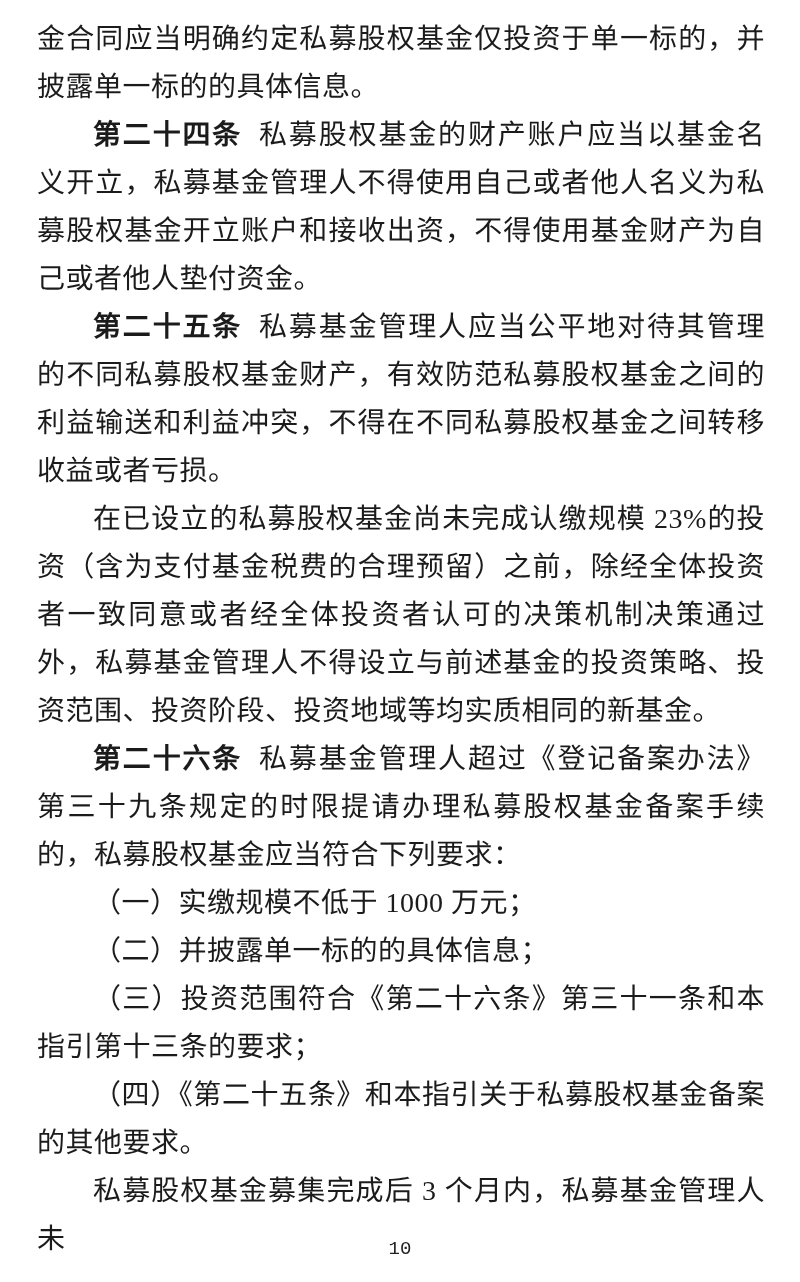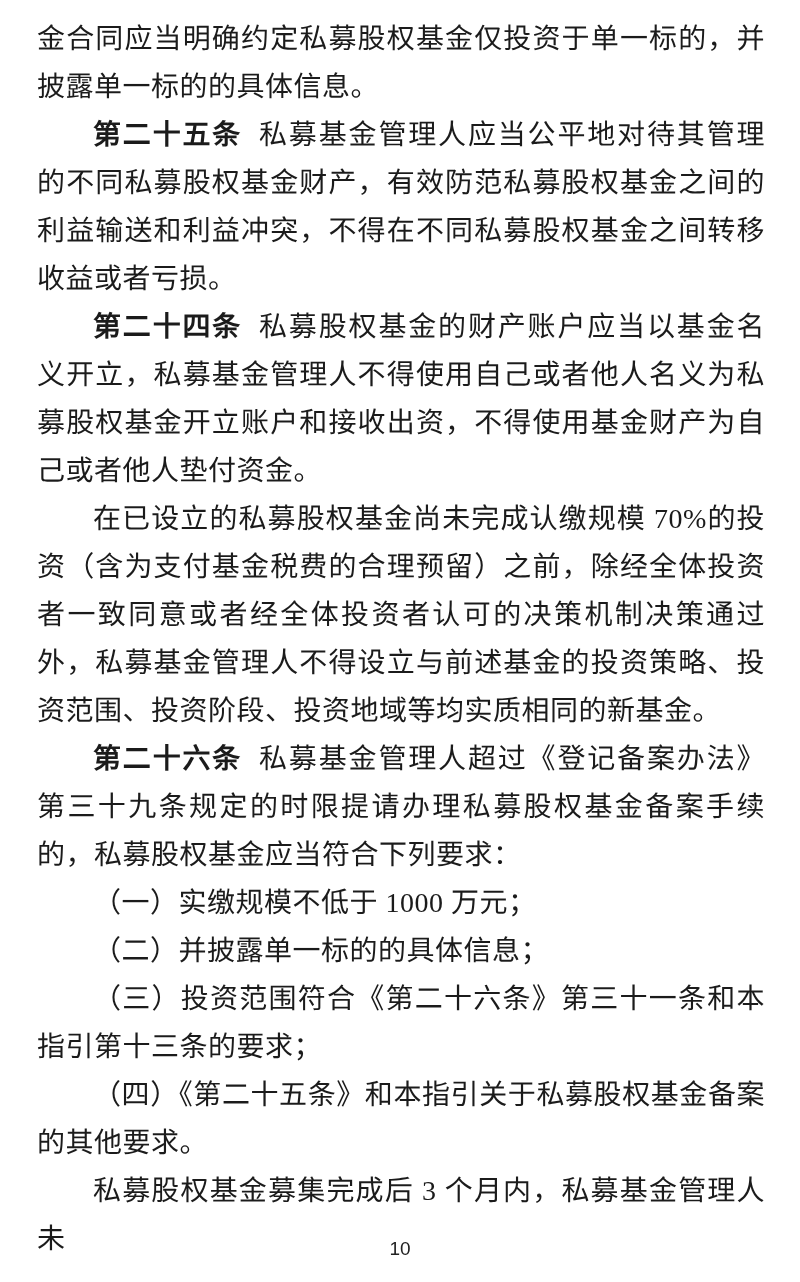--- a/index.html
+++ b/index.html
@@ -34,39 +34,39 @@
     font-family: "Liberation Sans", "DejaVu Sans", sans-serif;
     font-weight: 700;
     margin-right: 0.6em;
   }
   .footer {
     position: absolute;
     left: 0;
     right: 0;
     bottom: 22px;
     text-align: center;
-    font-family: Liberation Sans, sans-serif;
+    font-family: Liberation Mono, monospace;
     font-size: 19px;
     line-height: 22px;
     color: #222222;
   }
 </style>
 </head>
 <body>
 
 <div class="page">
   <div class="content">
 
     <p class="para"><span>金合同应当明确约定私募股权基金仅投资于单一标的，并披露单一标的的具体信息。</span></p>
 
+    <p class="para indent"><b class="article-label">第二十四条</b><span>私募股权基金的财产账户应当以基金名义开立，私募基金管理人不得使用自己或者他人名义为私募股权基金开立账户和接收出资，不得使用基金财产为自己或者他人垫付资金。</span></p>
+
     <p class="para indent"><b class="article-label">第二十五条</b><span>私募基金管理人应当公平地对待其管理的不同私募股权基金财产，有效防范私募股权基金之间的利益输送和利益冲突，不得在不同私募股权基金之间转移收益或者亏损。</span></p>
 
-    <p class="para indent"><b class="article-label">第二十四条</b><span>私募股权基金的财产账户应当以基金名义开立，私募基金管理人不得使用自己或者他人名义为私募股权基金开立账户和接收出资，不得使用基金财产为自己或者他人垫付资金。</span></p>
-
-    <p class="para indent"><span>在已设立的私募股权基金尚未完成认缴规模 70%的投资（含为支付基金税费的合理预留）之前，除经全体投资者一致同意或者经全体投资者认可的决策机制决策通过外，私募基金管理人不得设立与前述基金的投资策略、投资范围、投资阶段、投资地域等均实质相同的新基金。</span></p>
+    <p class="para indent"><span>在已设立的私募股权基金尚未完成认缴规模 23%的投资（含为支付基金税费的合理预留）之前，除经全体投资者一致同意或者经全体投资者认可的决策机制决策通过外，私募基金管理人不得设立与前述基金的投资策略、投资范围、投资阶段、投资地域等均实质相同的新基金。</span></p>
 
     <p class="para indent"><b class="article-label">第二十六条</b><span>私募基金管理人超过《登记备案办法》第三十九条规定的时限提请办理私募股权基金备案手续的，私募股权基金应当符合下列要求：</span></p>
 
     <p class="para indent"><span>（一）实缴规模不低于 1000 万元；</span></p>
 
     <p class="para indent"><span>（二）并披露单一标的的具体信息；</span></p>
 
     <p class="para indent"><span>（三）投资范围符合《第二十六条》第三十一条和本指引第十三条的要求；</span></p>
 
     <p class="para indent"><span>（四）《第二十五条》和本指引关于私募股权基金备案的其他要求。</span></p>

